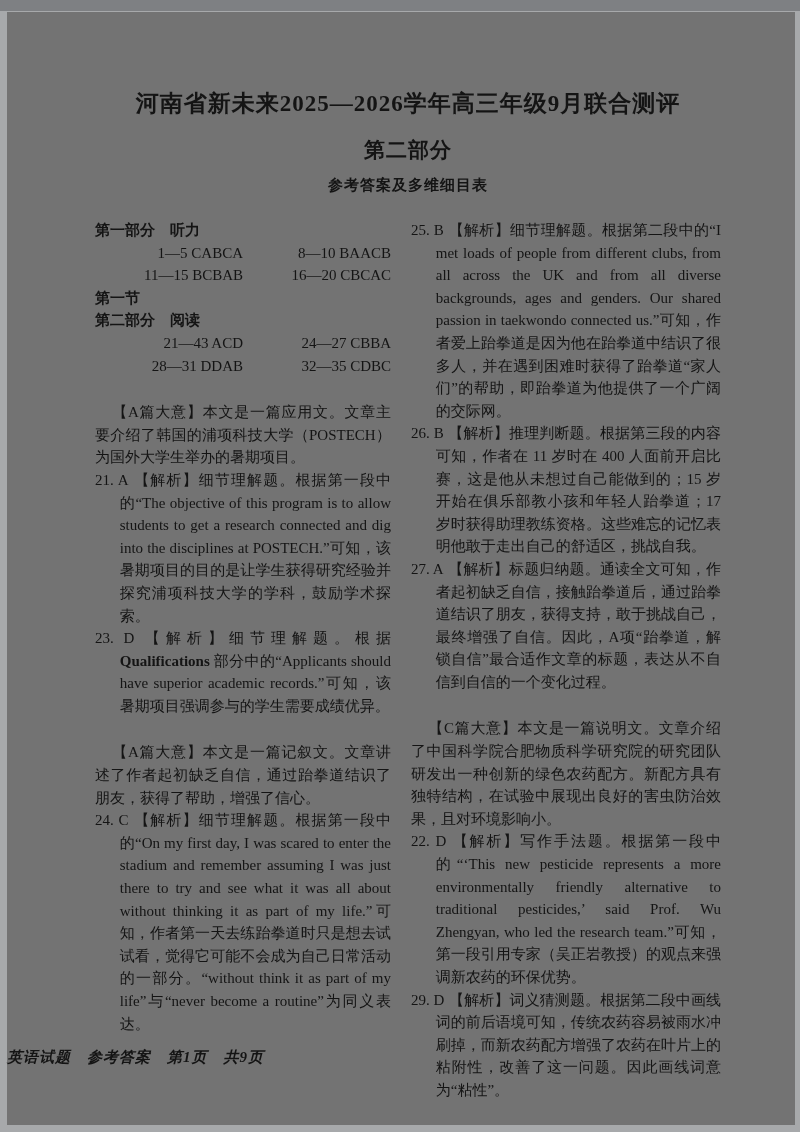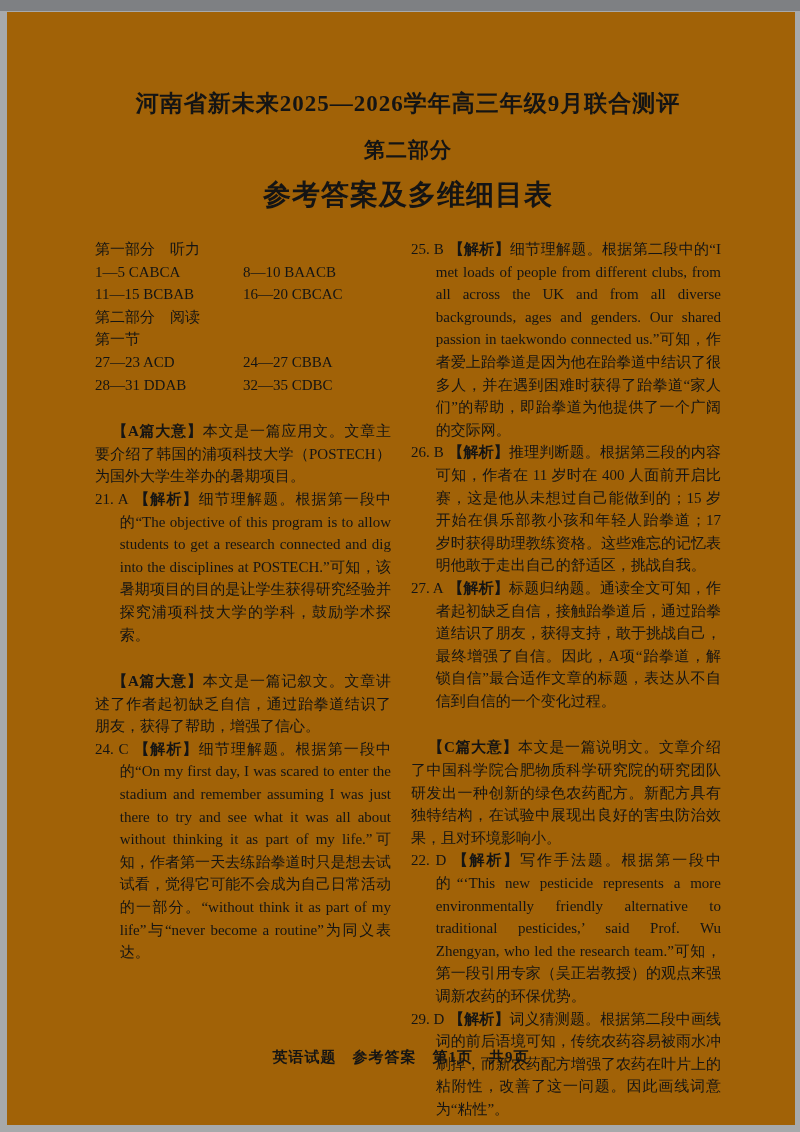--- a/index.html
+++ b/index.html
@@ -1,41 +1,41 @@
 <!DOCTYPE html>
 <html><head>
 <meta charset="utf-8">
 <style>
   html,body{margin:0;padding:0;background:#6f7073;}
   .scan{position:relative;width:800px;height:1132px;background:#a7a9ab;overflow:hidden;
         font-family:"Liberation Serif","DejaVu Serif",serif;color:#141414;}
   .scan::before{content:"";position:absolute;top:0;left:0;right:0;height:11px;background:#7e8083;}
-  .sheet{position:absolute;top:12px;left:7px;right:5px;bottom:7px;background:#a16207;
+  .sheet{position:absolute;top:12px;left:7px;right:5px;bottom:7px;background:#737373;
          box-sizing:border-box;padding:76px 74px 13px 88px;}
   
   .title-block{text-align:center;margin-bottom:24px;}
   .t1{font-size:23px;font-weight:bold;letter-spacing:1px;margin-bottom:17px;}
   .t2{font-size:21px;font-weight:bold;letter-spacing:1px;margin-bottom:11px;}
-  .t3{font-size:28px;font-weight:bold;letter-spacing:1px;margin-top:12px;}
+  .t3{font-size:15px;font-weight:bold;letter-spacing:1px;margin-top:12px;}
   
   .columns{display:flex;gap:20px;font-size:15px;line-height:22.6px;}
   .col-left{flex:0 0 296px;}
   .col-right{flex:1 1 auto;min-width:0;}
   p{margin:0;}
-  .h{font-weight:normal;}
+  .h{font-weight:bold;}
   .row{display:flex;}
-  .cell{width:50%;}
+  .cell{width:50%;text-align:right;}
   .item{text-align:justify;text-align-last:left;padding-left:1.65em;text-indent:-1.65em;}
   .summary{text-align:justify;text-align-last:left;text-indent:1.15em;margin-top:24px;}
   .num{margin-right:0.3em;}
-  .lead{font-weight:bold;}
+  .lead{font-weight:normal;}
   .kw{font-weight:bold;}
   
-  .foot{position:absolute;left:0;right:0;bottom:58px;text-align:center;
-        font-size:15px;font-weight:bold;letter-spacing:1px;}
+  .foot{position:absolute;left:0;right:0;bottom:58px;text-align:left;
+        font-size:15px;font-weight:bold;letter-spacing:1px;font-style:italic;}
 </style>
 </head>
 <body>
 
 <div class="scan">
   <div class="sheet">
 
     <header class="title-block">
       <div class="t1">河南省新未来2025—2026学年高三年级9月联合测评</div>
       <div class="t2">第二部分</div>
@@ -47,36 +47,37 @@
       <div class="col-left">
         <p class="h">第一部分　听力</p>
         <p class="row">
             <span class="cell">1—5 CABCA</span>
             <span class="cell">8—10 BAACB</span>
           </p>
         <p class="row">
             <span class="cell">11—15 BCBAB</span>
             <span class="cell">16—20 CBCAC</span>
           </p>
+        <p class="h">第一节</p>
         <p class="h">第二部分　阅读</p>
-        <p class="h">第一节</p>
         <p class="row">
-            <span class="cell">27—23 ACD</span>
+            <span class="cell">21—43 ACD</span>
             <span class="cell">24—27 CBBA</span>
           </p>
         <p class="row">
             <span class="cell">28—31 DDAB</span>
             <span class="cell">32—35 CDBC</span>
           </p>
 
         <p class="summary"><b class="lead">【A篇大意】</b><span>本文是一篇应用文。文章主要介绍了韩国的浦项科技大学（POSTECH）为国外大学生举办的暑期项目。</span></p>
 
         <p class="item"><span class="num">21. A</span><b class="lead">【解析】</b><span>细节理解题。根据第一段中的“The objective of this program is to allow students to get a research connected and dig into the disciplines at POSTECH.”可知，该暑期项目的目的是让学生获得研究经验并探究浦项科技大学的学科，鼓励学术探索。</span></p>
 
 
+        <p class="item"><span class="num">23. D</span><b class="lead">【解析】</b><span>细节理解题。根据 </span><b class="kw">Qualifications</b><span> 部分中的“Applicants should have superior academic records.”可知，该暑期项目强调参与的学生需要成绩优异。</span></p>
 
         <p class="summary"><b class="lead">【A篇大意】</b><span>本文是一篇记叙文。文章讲述了作者起初缺乏自信，通过跆拳道结识了朋友，获得了帮助，增强了信心。</span></p>
 
         <p class="item"><span class="num">24. C</span><b class="lead">【解析】</b><span>细节理解题。根据第一段中的“On my first day, I was scared to enter the stadium and remember assuming I was just there to try and see what it was all about without thinking it as part of my life.”可知，作者第一天去练跆拳道时只是想去试试看，觉得它可能不会成为自己日常活动的一部分。“without think it as part of my life”与“never become a routine”为同义表达。</span></p>
       </div>
 
       <div class="col-right">
         <p class="item"><span class="num">25. B</span><b class="lead">【解析】</b><span>细节理解题。根据第二段中的“I met loads of people from different clubs, from all across the UK and from all diverse backgrounds, ages and genders. Our shared passion in taekwondo connected us.”可知，作者爱上跆拳道是因为他在跆拳道中结识了很多人，并在遇到困难时获得了跆拳道“家人们”的帮助，即跆拳道为他提供了一个广阔的交际网。</span></p>
 
         <p class="item"><span class="num">26. B</span><b class="lead">【解析】</b><span>推理判断题。根据第三段的内容可知，作者在 11 岁时在 400 人面前开启比赛，这是他从未想过自己能做到的；15 岁开始在俱乐部教小孩和年轻人跆拳道；17 岁时获得助理教练资格。这些难忘的记忆表明他敢于走出自己的舒适区，挑战自我。</span></p>

